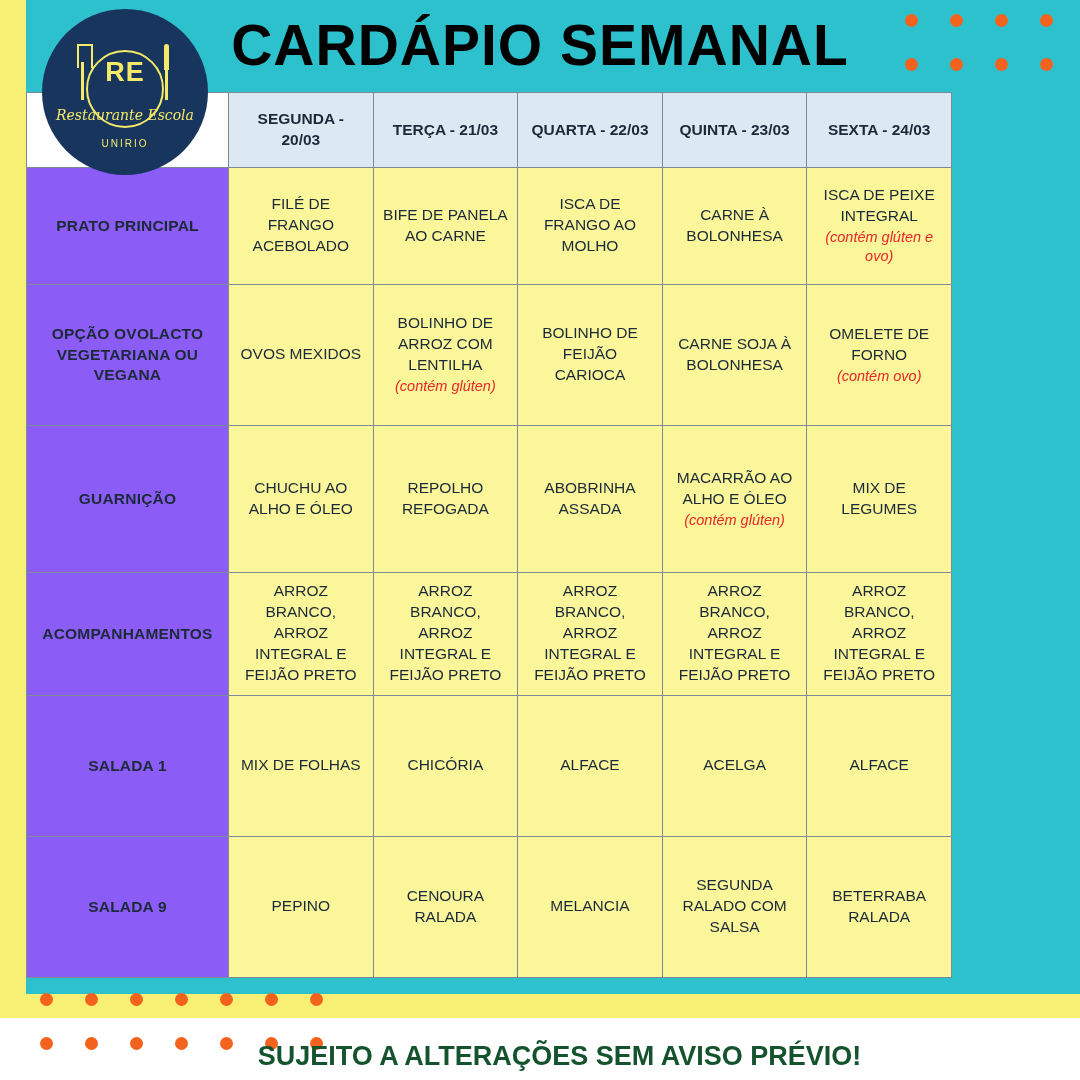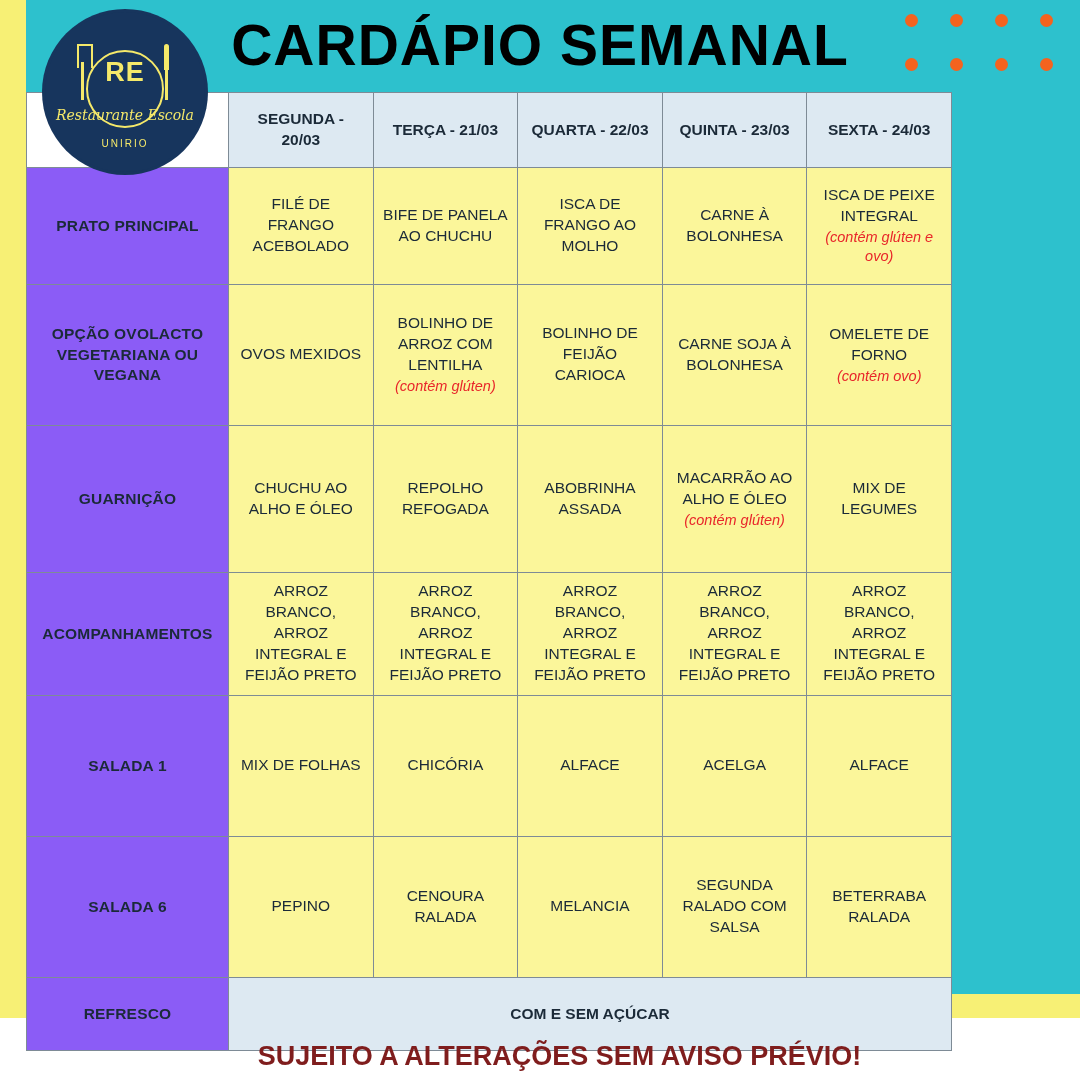--- a/index.html
+++ b/index.html
@@ -218,21 +218,21 @@
     font-size: 15.5px;
   }
 
   
   .footer-text {
     position: absolute;
     left: 0;
     bottom: 8px;
     width: 1080px;
     text-align: center;
-    color: #7f1d1d;
+    color: #14532d;
     font-size: 27px;
     font-weight: bold;
     padding-left: 39px;
     box-sizing: border-box;
   }
 </style>
 </head>
 <body>
 
 <div class="bg-yellow-left"></div>
@@ -291,21 +291,21 @@
     </tr>
   </thead>
   <tbody>
     <tr class="row-principal">
       <td class="col-label">PRATO PRINCIPAL</td>
       <td class="cell-yellow">
         <span>FILÉ DE FRANGO ACEBOLADO</span>
         <span class="note"></span>
       </td>
       <td class="cell-yellow">
-        <span>BIFE DE PANELA AO CHUCHU</span>
+        <span>BIFE DE PANELA AO CARNE</span>
         <span class="note"></span>
       </td>
       <td class="cell-yellow">
         <span>ISCA DE FRANGO AO MOLHO</span>
         <span class="note"></span>
       </td>
       <td class="cell-yellow">
         <span>CARNE À BOLONHESA</span>
         <span class="note"></span>
       </td>
@@ -405,21 +405,21 @@
         <span>ACELGA</span>
         <span class="note"></span>
       </td>
       <td class="cell-yellow">
         <span>ALFACE</span>
         <span class="note"></span>
       </td>
     </tr>
 
     <tr class="row-salada2">
-      <td class="col-label">SALADA 6</td>
+      <td class="col-label">SALADA 9</td>
       <td class="cell-yellow">
         <span>PEPINO</span>
         <span class="note"></span>
       </td>
       <td class="cell-yellow">
         <span>CENOURA RALADA</span>
         <span class="note"></span>
       </td>
       <td class="cell-yellow">
         <span>MELANCIA</span>
@@ -428,20 +428,16 @@
       <td class="cell-yellow">
         <span>SEGUNDA RALADO COM SALSA</span>
         <span class="note"></span>
       </td>
       <td class="cell-yellow">
         <span>BETERRABA RALADA</span>
         <span class="note"></span>
       </td>
     </tr>
 
-    <tr class="row-refresco">
-      <td class="col-label">REFRESCO</td>
-      <td class="refresco-cell" colspan="5">COM E SEM AÇÚCAR</td>
-    </tr>
   </tbody>
 </table>
 
 <div class="footer-text">SUJEITO A ALTERAÇÕES SEM AVISO PRÉVIO!</div>
 
 </body></html>

